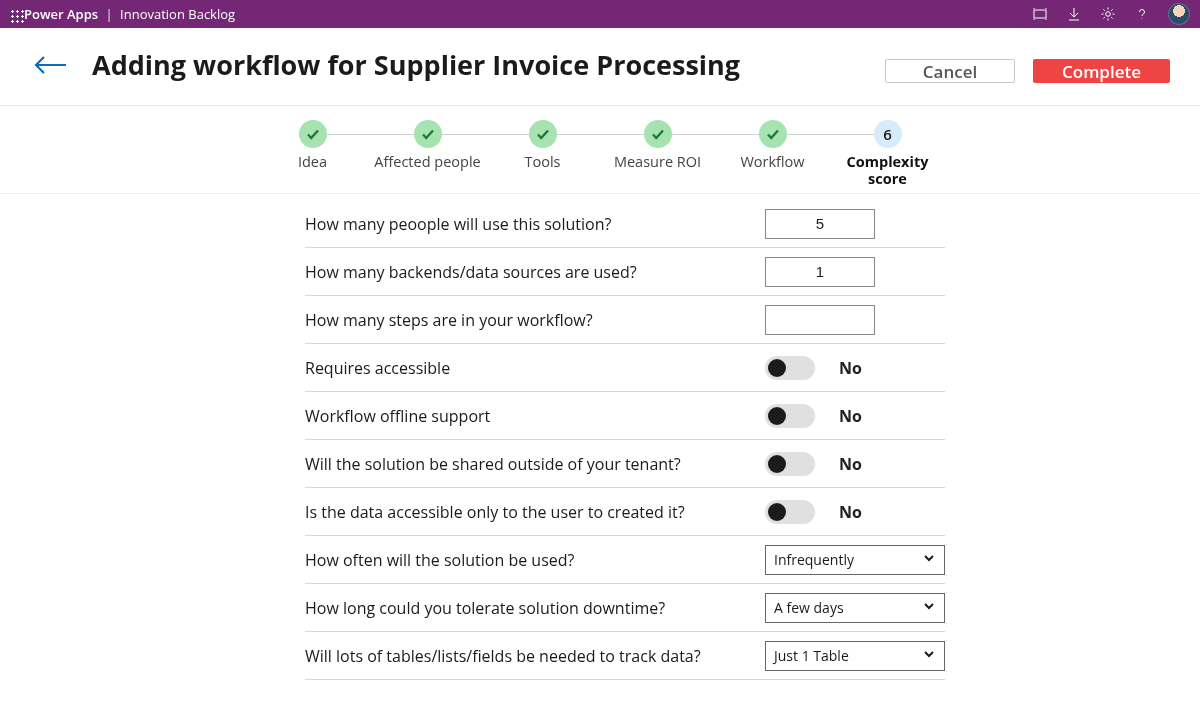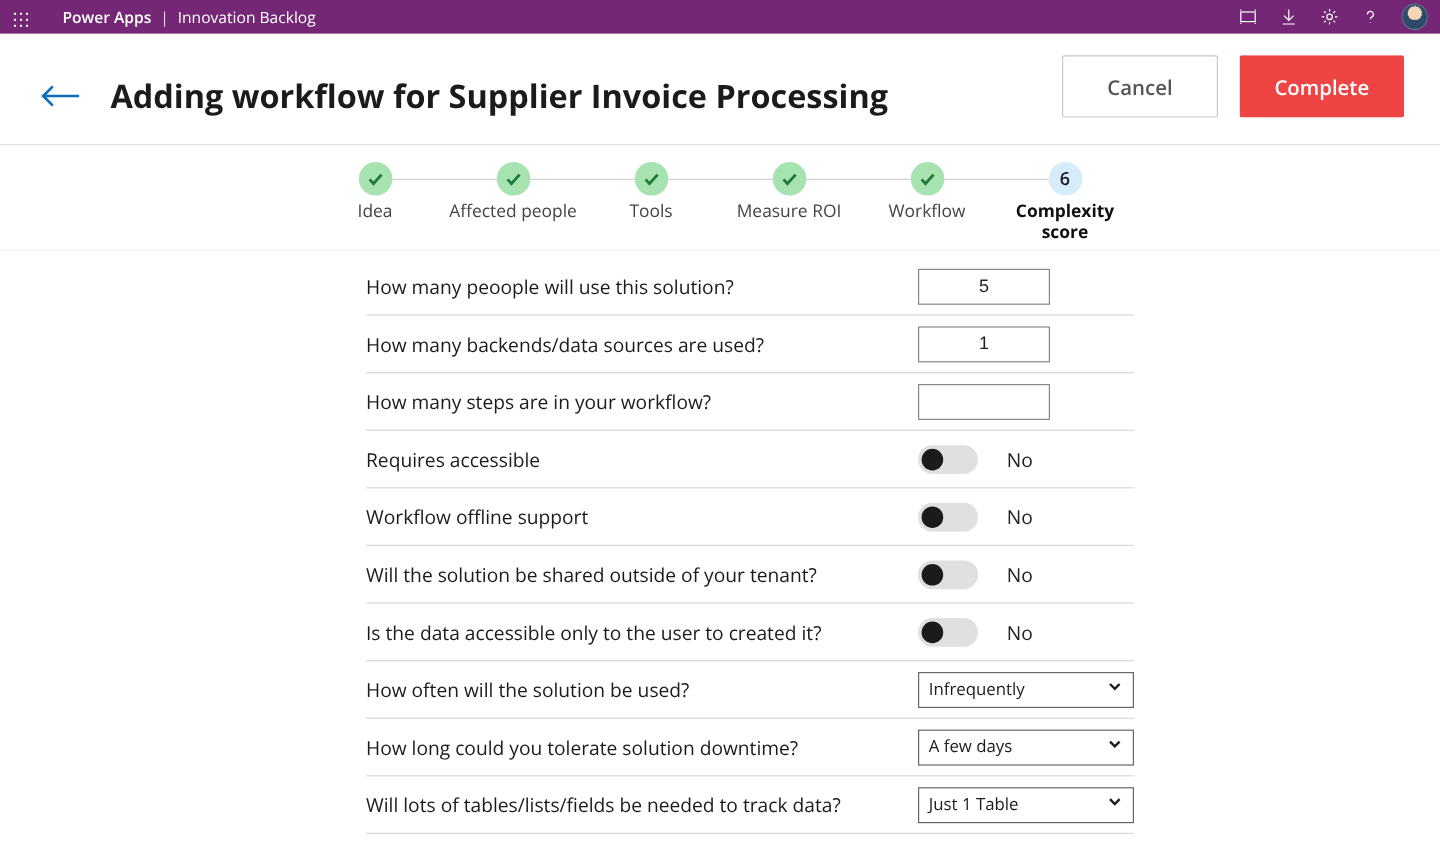--- a/index.html
+++ b/index.html
@@ -9,21 +9,21 @@
   .topbar {
     height: 28px;
     background: #742774;
     color: #fff;
     display: flex;
     align-items: center;
     padding: 0 10px;
     font-size: 13px;
     justify-content: space-between;
   }
-  .topbar-left { display:flex; align-items:flex-end; gap:28px; }
+  .topbar-left { display:flex; align-items:flex-end; gap:0; }
   .waffle {
     width:14px; height:14px;
     display:inline-block;
     background:
       radial-gradient(circle, #fff 1px, transparent 1.2px) 0 0/5px 5px;
   }
   .topbar-title { font-weight:600; }
   .topbar-sep { opacity:.85; margin:0 4px;}
   .topbar-right { display:flex; align-items:center; gap:18px; }
   .topbar-right .ticon { width:16px; height:16px; display:flex; align-items:center; justify-content:center; }
@@ -40,21 +40,21 @@
     display:flex; align-items:flex-end; justify-content:space-between;
     padding: 18px 30px 22px 30px;
     border-bottom:1px solid #e6e6e6;
   }
   .header-left { display:flex; align-items:center; gap:22px; }
   .back-arrow { width:40px; height:28px; display:flex; align-items:center; justify-content:center; cursor:pointer;}
   .back-arrow svg { stroke:#0f6cbd; stroke-width:2.2; fill:none; }
   .page-title { font-size:27px; font-weight:700; color:#1b1b1b; }
   .header-right { display:flex; gap:18px; }
   .btn {
-    height:52px; min-width:130px; padding:0 28px;
+    height:24px; min-width:130px; padding:0 28px;
     font-size:17px; font-weight:600; border-radius:2px;
     display:flex; align-items:center; justify-content:center; cursor:pointer;
     border:1px solid transparent;
   }
   .btn-cancel { background:#fff; border-color:#c8c8c8; color:#555; }
   .btn-complete { background:#ef4444; color:#fff; }
 
   
   .stepper {
     display:flex; justify-content:center; gap:0;
@@ -98,21 +98,21 @@
 
   .toggle-wrap { display:flex; align-items:center; gap:24px; }
   .toggle {
     width:50px; height:24px; border-radius:12px; background:#e0e0e0;
     position:relative; cursor:pointer;
   }
   .toggle::after{
     content:""; position:absolute; left:3px; top:3px;
     width:18px; height:18px; border-radius:50%; background:#1b1b1b;
   }
-  .toggle-label { font-size:16px; color:#222; }
+  .toggle-label { font-size:16px; color:#222;font-weight:bold; }
 
   .select {
     width:180px; height:30px; border:1px solid #666;
     display:flex; align-items:center; justify-content:space-between;
     padding:0 8px; font-size:14px; color:#1b1b1b; background:#fff; cursor:pointer;
   }
   .select .chev svg { stroke:#1b1b1b; stroke-width:2; fill:none; width:14px; height:14px;}
 </style>
 </head>
 <body>

